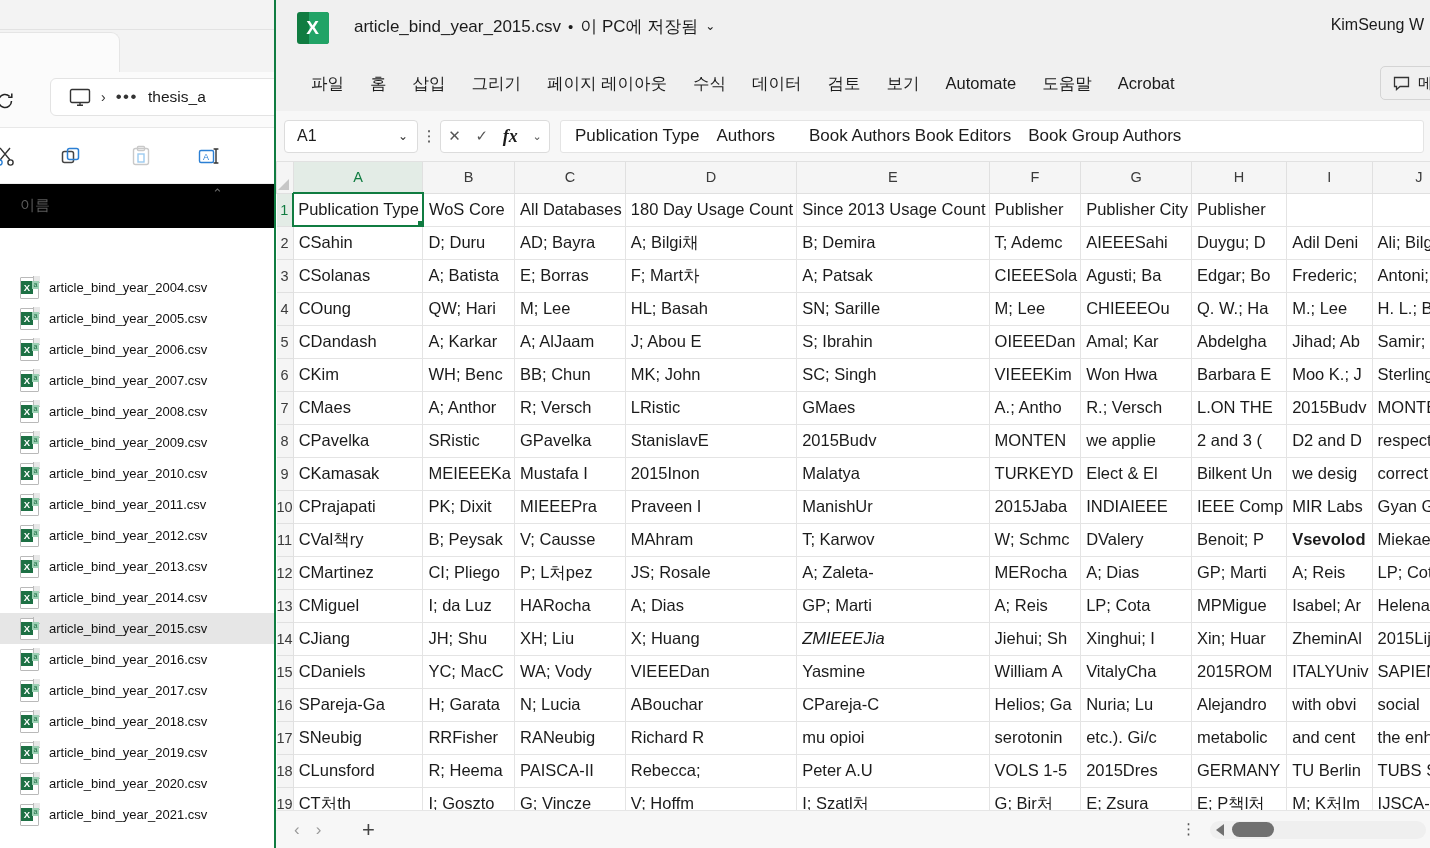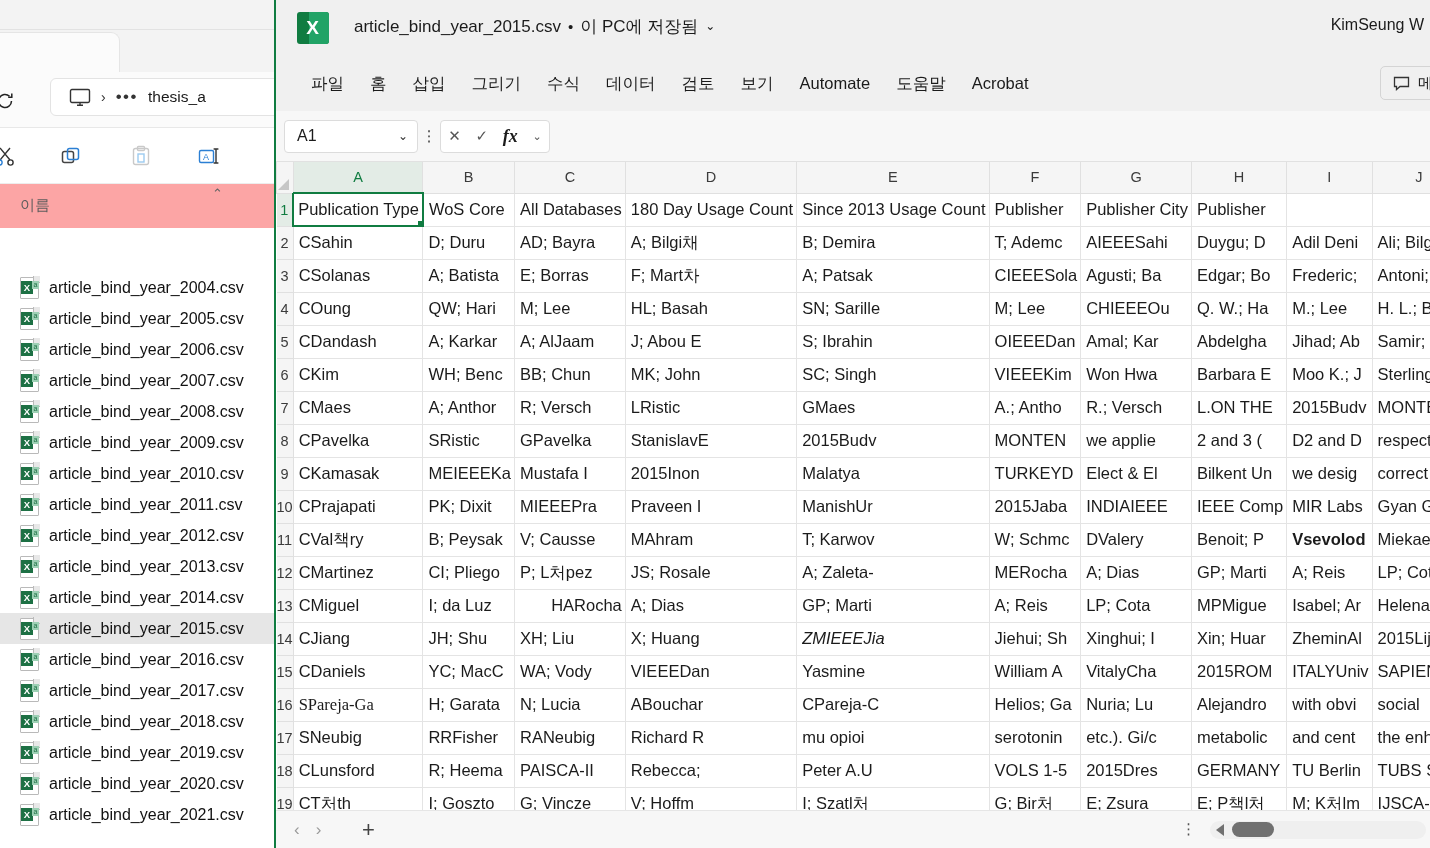--- a/index.html
+++ b/index.html
@@ -53,21 +53,21 @@
   #exp-toolbar {
     position: absolute; left: 0; top: 128px; width: 274px; height: 56px;
     background: #ffffff; border-bottom: 1px solid #ededed;
   }
   .tb-ico {
     position: absolute; top: 12px; width: 34px; height: 32px;
     display: flex; align-items: center; justify-content: center;
   }
   #exp-listhdr {
     position: absolute; left: 0; top: 184px; width: 274px; height: 44px;
-    background: #fca5a5;
+    background: #000000;
   }
   #exp-listhdr .hdr-name {
     position: absolute; left: 20px; top: 12px;
     font-size: 15px; color: #5c5c5c;
   }
   #exp-listhdr .hdr-caret {
     position: absolute; left: 212px; top: 2px;
     font-size: 13px; color: #666;
   }
   #exp-files {
@@ -95,21 +95,21 @@
     position: absolute; left: 1px; top: 4px; width: 12px; height: 13px;
     background: #1d7044; color: #fff; font-size: 9.5px; font-weight: bold;
     display: flex; align-items: center; justify-content: center;
     font-family: "Liberation Sans", sans-serif;
   }
   .xls-ico .sq2 {
     position: absolute; left: 12px; top: 4px; width: 7px; height: 8px;
     background: #9ed0b5; color: #1d7044; font-size: 7px;
     display: flex; align-items: center; justify-content: center;
   }
-  .file-name { font-size: 16px; color: #111; white-space: nowrap; text-align: center; }
+  .file-name { font-size: 13px; color: #111; white-space: nowrap; text-align: center; }
 
   
   #excel {
     position: absolute; left: 274px; top: 0; width: 1156px; height: 848px;
     background: #ffffff;
     border-left: 2px solid #107c41;
   }
   #ex-titlebar {
     position: absolute; left: 0; top: 0; width: 1156px; height: 56px;
     background: #f0f0f0;
@@ -529,20 +529,21 @@
         <span class="chev">⌄</span>
       </div>
       <div class="ex-user">KimSeung W</div>
     </div>
 
     <div id="ex-ribbon">
       <div class="rb-tab">파일</div>
         <div class="rb-tab">홈</div>
         <div class="rb-tab">삽입</div>
         <div class="rb-tab">그리기</div>
+        <div class="rb-tab">페이지 레이아웃</div>
         <div class="rb-tab">수식</div>
         <div class="rb-tab">데이터</div>
         <div class="rb-tab">검토</div>
         <div class="rb-tab">보기</div>
         <div class="rb-tab">Automate</div>
         <div class="rb-tab">도움말</div>
         <div class="rb-tab">Acrobat</div>
         <div class="rb-comments">
         <span>
           <svg width="17" height="15" viewBox="0 0 17 15" fill="none" stroke="#333" stroke-width="1.3">
@@ -558,20 +559,21 @@
         <span>A1</span>
         <span class="chev">⌄</span>
       </div>
       <div class="fb-grip">⋮</div>
       <div class="fxgroup">
         <span class="mini" style="font-size:15px">✕</span>
         <span class="mini" style="font-size:15px">✓</span>
         <span class="fx">fx</span>
         <span class="mini">⌄</span>
       </div>
+      <div class="fbar-input">Publication Type Authors  Book Authors Book Editors Book Group Authors</div>
     </div>
 
     <div id="ex-grid">
       <table class="sheet">
         <thead>
             <tr class="colhdr-row">
               <th class="corner">
                 <span class="tri"></span>
               </th>
               <th class="active" style="width: 102px;">A</th>
@@ -740,21 +742,21 @@
               <td class="cell" style="width: 100px;">MERocha</td>
               <td class="cell" style="width: 101px;">A; Dias</td>
               <td class="cell" style="width: 100px;">GP; Marti</td>
               <td class="cell" style="width: 100px;">A; Reis</td>
               <td class="cell" style="width: 100px;">LP; Cota</td>
             </tr>
             <tr>
               <td class="rowhdr">13</td>
               <td class="cell" style="width: 102px;">CMiguel</td>
               <td class="cell" style="width: 100px;">I; da Luz</td>
-              <td class="cell" style="width: 101px; text-align: right;">HARocha</td>
+              <td class="cell" style="width: 101px;">HARocha</td>
               <td class="cell" style="width: 101px;">A; Dias</td>
               <td class="cell" style="width: 100px;">GP; Marti</td>
               <td class="cell" style="width: 100px;">A; Reis</td>
               <td class="cell" style="width: 101px;">LP; Cota</td>
               <td class="cell" style="width: 100px;">MPMigue</td>
               <td class="cell" style="width: 100px;">Isabel; Ar</td>
               <td class="cell" style="width: 100px;">HelenaNe</td>
             </tr>
             <tr>
               <td class="rowhdr">14</td>
@@ -777,21 +779,21 @@
               <td class="cell" style="width: 101px;">VIEEEDan</td>
               <td class="cell" style="width: 100px;">Yasmine</td>
               <td class="cell" style="width: 100px;">William A</td>
               <td class="cell" style="width: 101px;">VitalyCha</td>
               <td class="cell" style="width: 100px;">2015ROM</td>
               <td class="cell" style="width: 100px;">ITALYUniv</td>
               <td class="cell" style="width: 100px;">SAPIENZA</td>
             </tr>
             <tr>
               <td class="rowhdr">16</td>
-              <td class="cell" style="width: 102px; font-family: Liberation Serif, serif;">SPareja-Ga</td>
+              <td class="cell" style="width: 102px;">SPareja-Ga</td>
               <td class="cell" style="width: 100px;">H; Garata</td>
               <td class="cell" style="width: 101px;">N; Lucia</td>
               <td class="cell" style="width: 101px;">ABouchar</td>
               <td class="cell" style="width: 100px;">CPareja-C</td>
               <td class="cell" style="width: 100px;">Helios; Ga</td>
               <td class="cell" style="width: 101px;">Nuria; Lu</td>
               <td class="cell" style="width: 100px;">Alejandro</td>
               <td class="cell" style="width: 100px;">with obvi</td>
               <td class="cell" style="width: 100px;">social</td>
             </tr>

